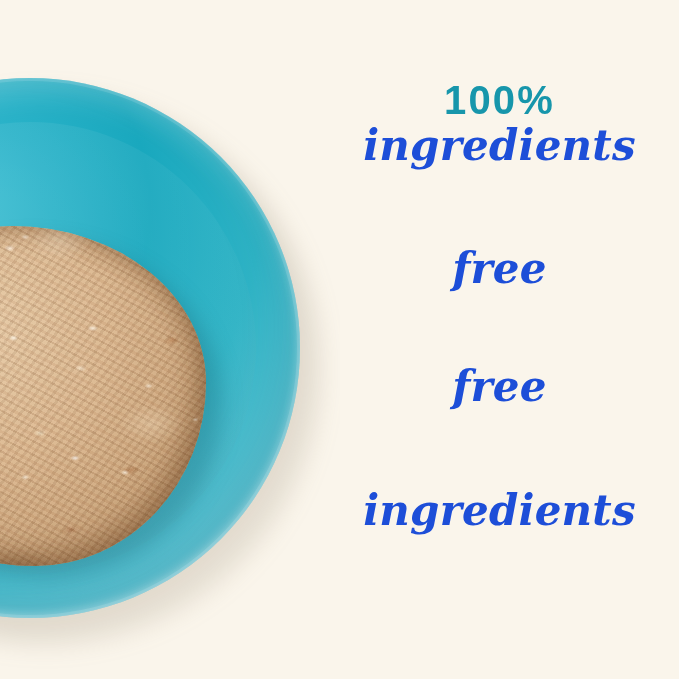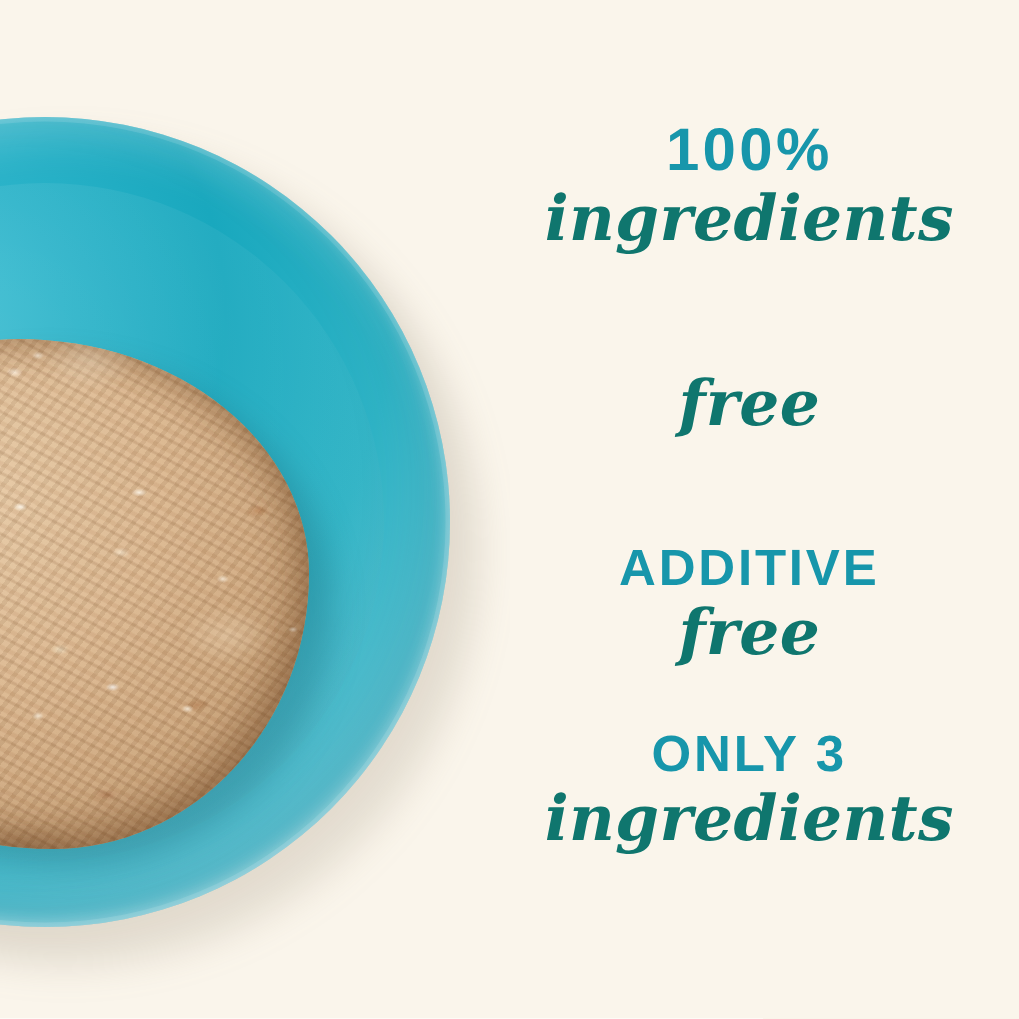--- a/index.html
+++ b/index.html
@@ -204,21 +204,21 @@
     text-align: center;
   }
   .claim .cap {
     color: #1796ab;
     font-weight: 700;
     letter-spacing: 0.055em;
     line-height: 1.02;
     white-space: nowrap;
   }
   .claim .script {
-    color: #0f766e;
+    color: #1d4ed8;
     font-family: "DejaVu Serif", serif;
     font-style: italic;
     font-weight: 700;
     letter-spacing: 0.005em;
     line-height: 1.0;
     white-space: nowrap;
   }
 
   
   #claim-1 { top: 80px; }
@@ -267,23 +267,21 @@
     <div class="claim" id="claim-1">
       <div class="cap l1">100%</div>
       <div class="script">ingredients</div>
     </div>
 
     <div class="claim" id="claim-2">
       <div class="script">free</div>
     </div>
 
     <div class="claim" id="claim-3">
-      <div class="cap l1">ADDITIVE</div>
       <div class="script">free</div>
     </div>
 
     <div class="claim" id="claim-4">
-      <div class="cap l1">ONLY 3</div>
       <div class="script">ingredients</div>
     </div>
 
   </div>
 </div>
 
 </body></html>

